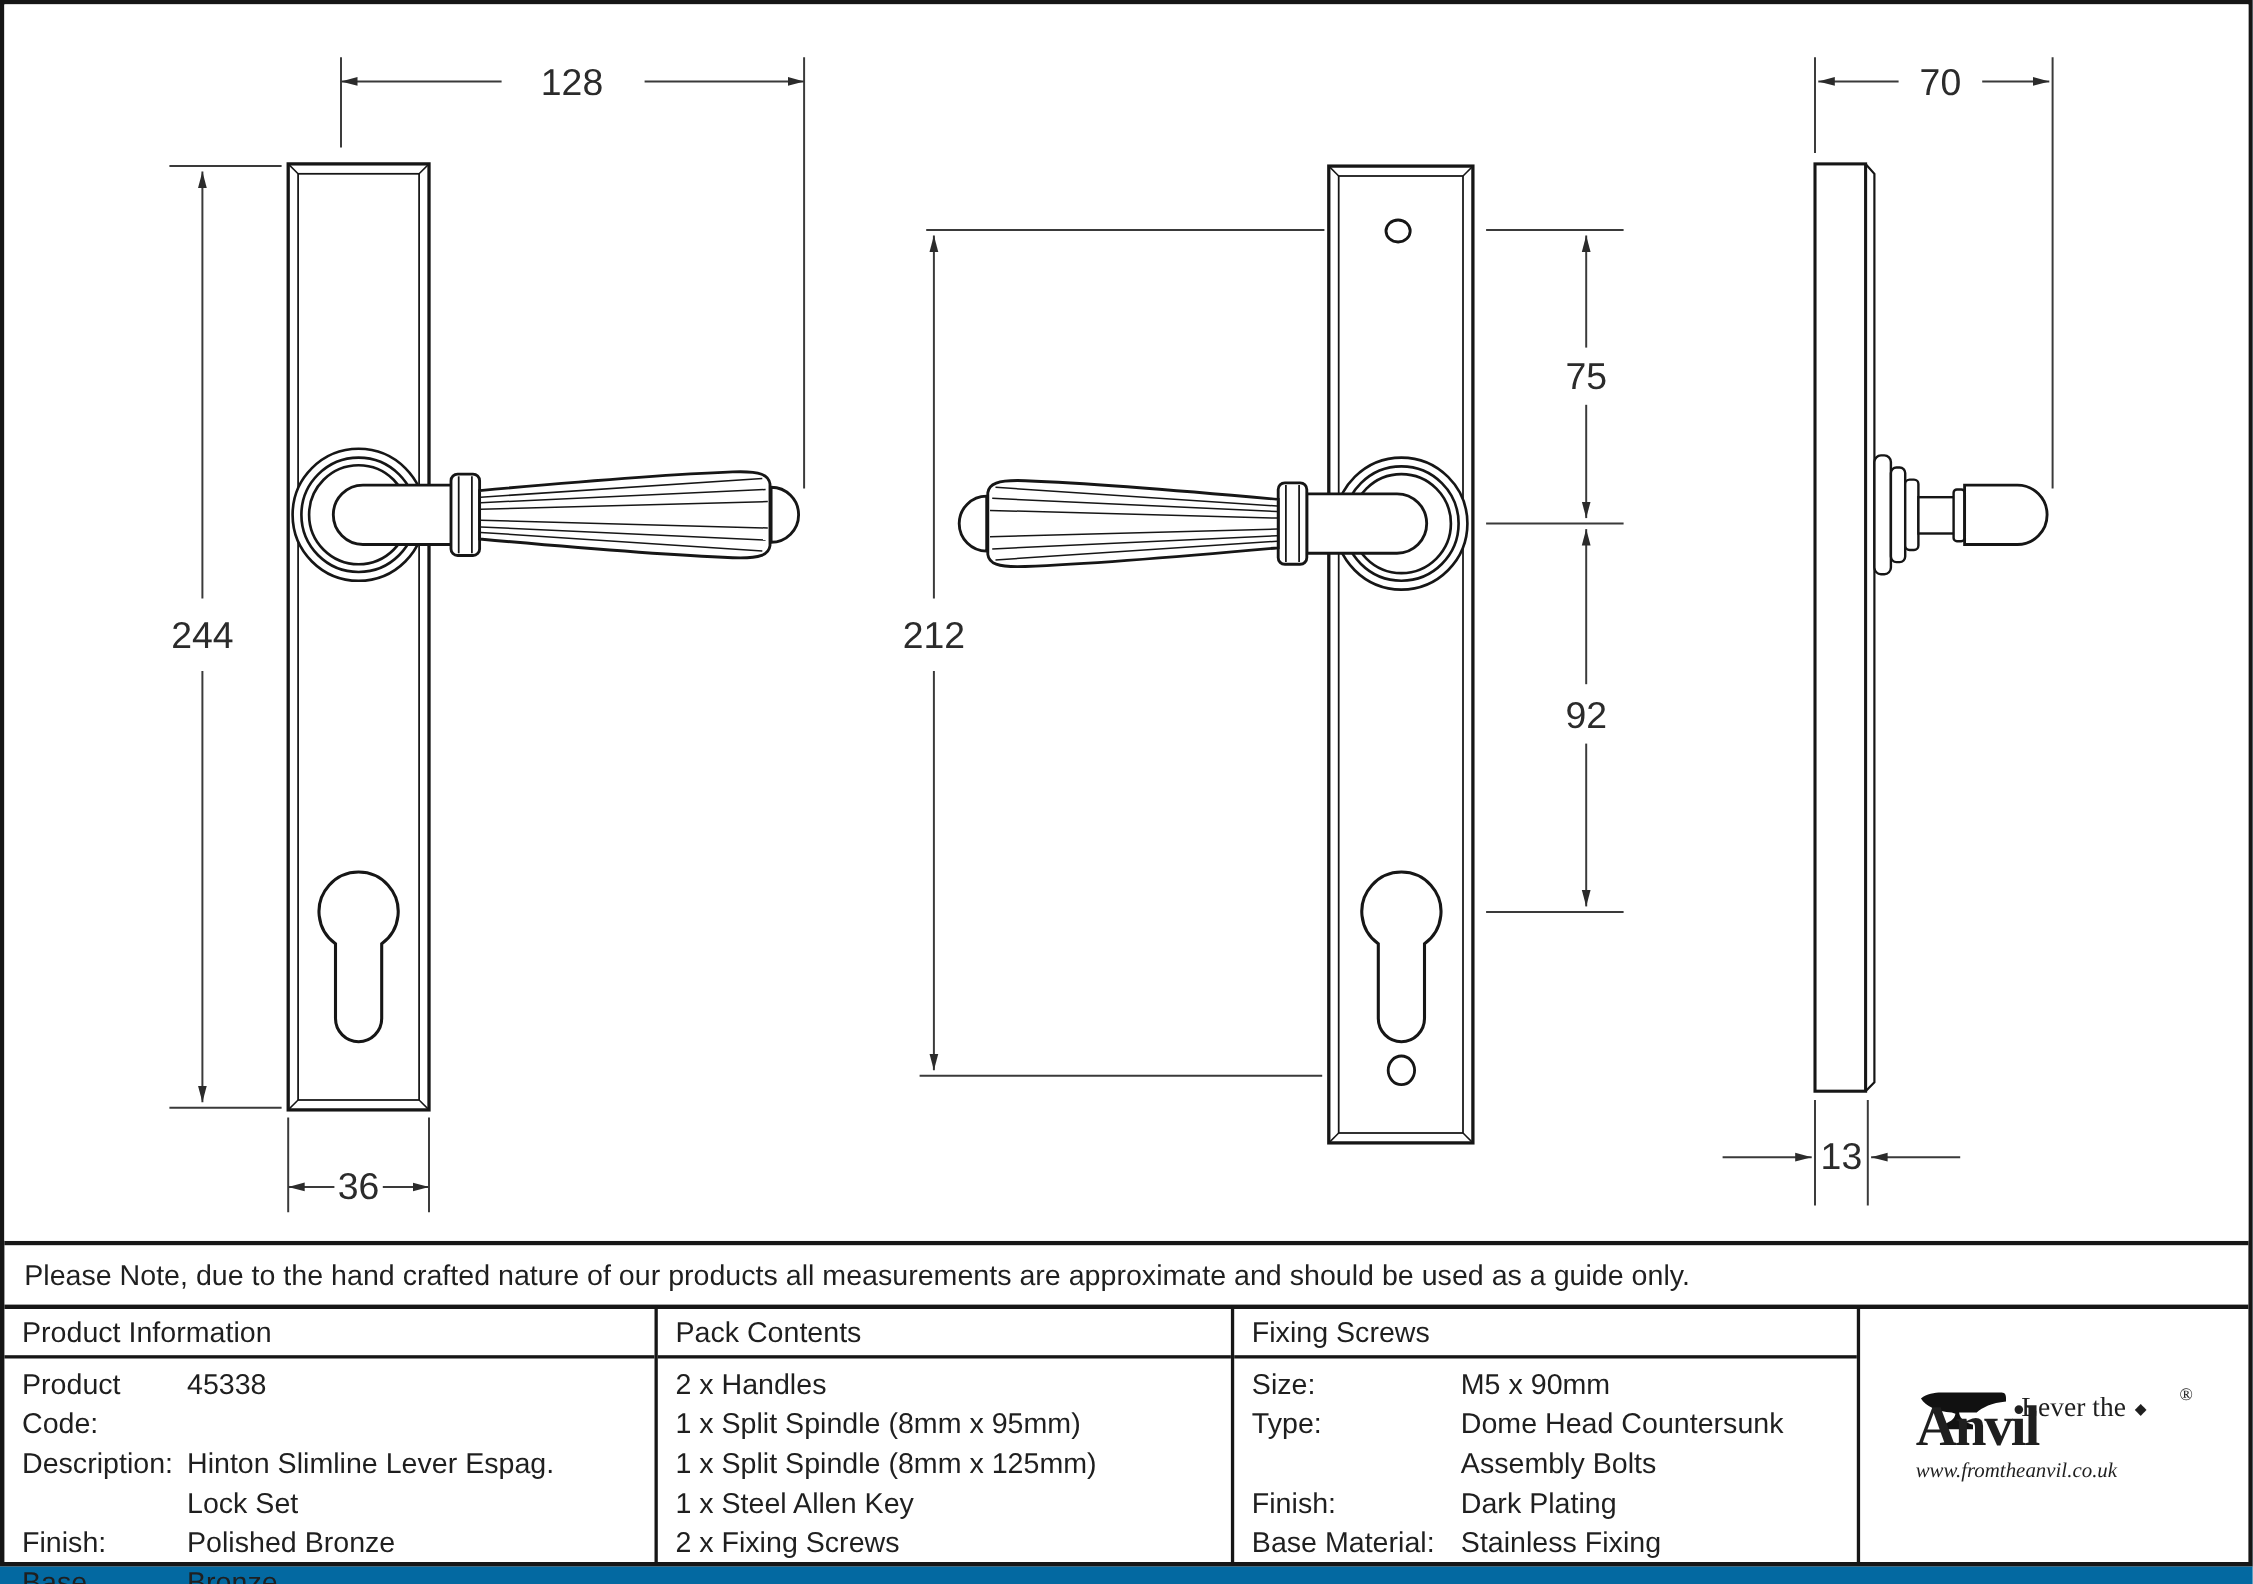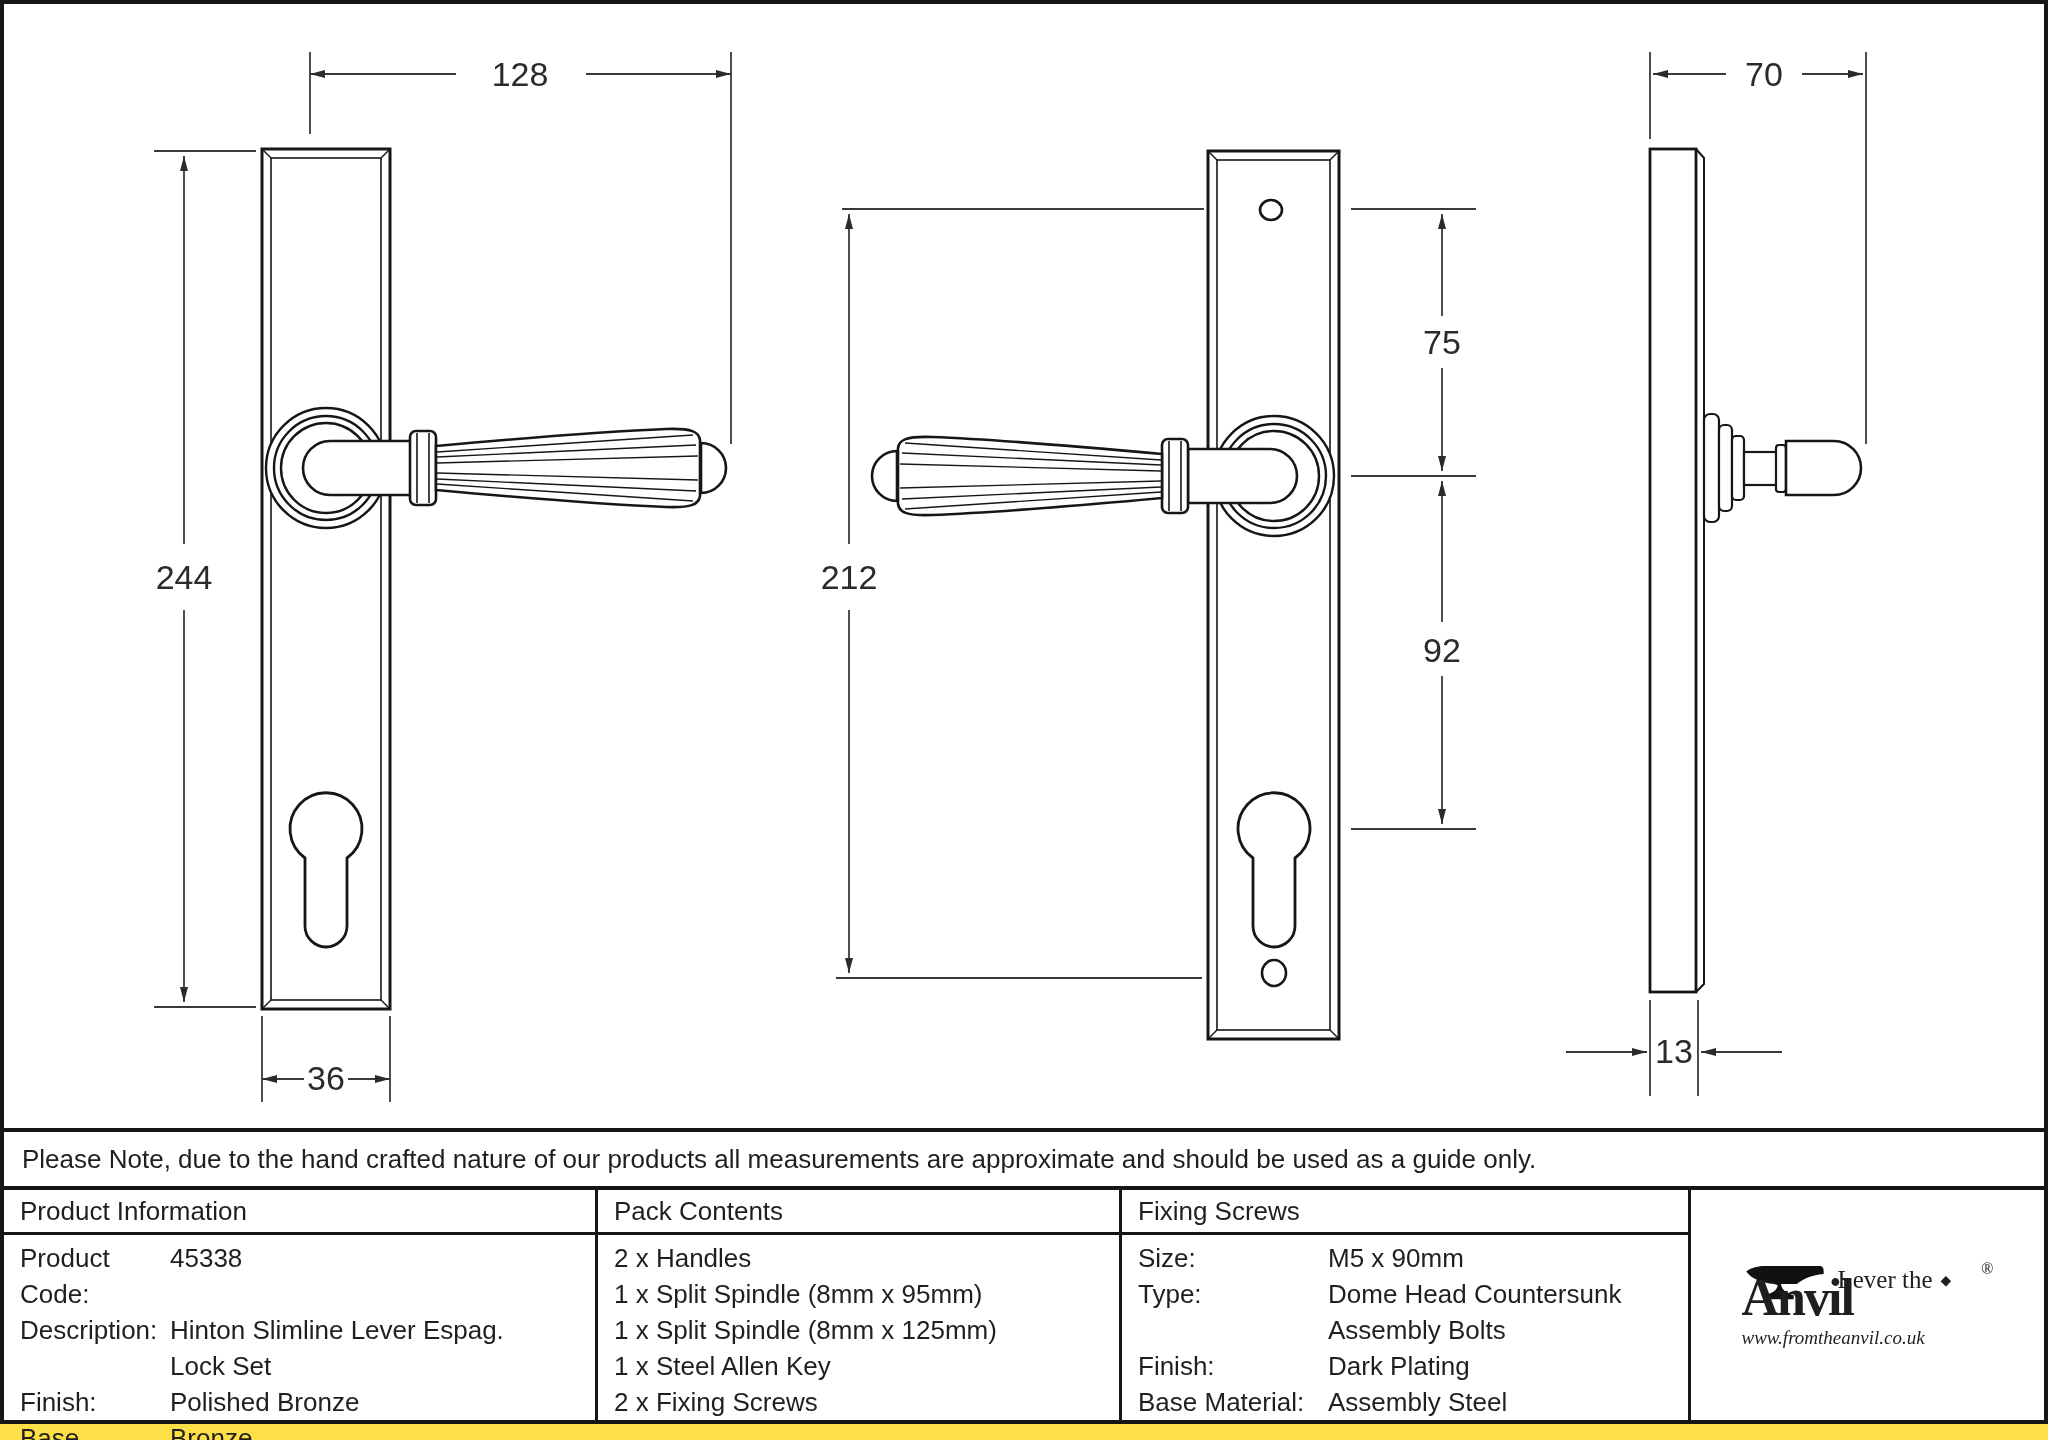--- a/index.html
+++ b/index.html
@@ -1,17 +1,17 @@
 <!DOCTYPE html>
 <html><head>
 <meta charset="utf-8">
 <style>
   html,body { margin:0; padding:0; background:#ffffff; }
   .page {
-    position:relative; width:2048px; height:1440px; background:#fde047;
+    position:relative; width:2048px; height:1440px; background:#0369a1;
     font-family:"Liberation Sans", sans-serif; color:#1f1f1f;
   }
   .frame {
     position:absolute; left:0; top:0; width:2040px; height:1416px;
     border:4px solid #161616; background:#fff;
   }
   .drawing-area { position:relative; width:2040px; height:1124px; background:#fff; }
   svg text { font-family:"Liberation Sans", sans-serif; font-size:34px; fill:#2b2b2b; }
 
   .note-bar {
@@ -270,21 +270,21 @@
           </div>
           <div class="kv-row">
             <div class="kv-label">Finish:</div>
             <div class="kv-vals">
                 <div>Dark Plating</div>
               </div>
           </div>
           <div class="kv-row">
             <div class="kv-label">Base Material:</div>
             <div class="kv-vals">
-                <div>Assembly Steel</div>
+                <div>Stainless Fixing</div>
               </div>
           </div>
         </div>
       </div>
 
       <div class="col col-logo">
         <div class="logo">
           <div class="logo-top">
             <svg class="anvil-icon-svg" viewBox="0 0 120 60">
               <path fill="#111" d="M2,14 C10,8 20,6 30,6 L112,6 C117,6 118,10 118,14 L118,18 C98,20 86,26 78,33 L54,33 C55,43 64,47 73,50 L73,56 L31,56 L31,50 C40,47 48,43 49,35 L44,33 C24,32 8,24 2,14 Z"></path>

